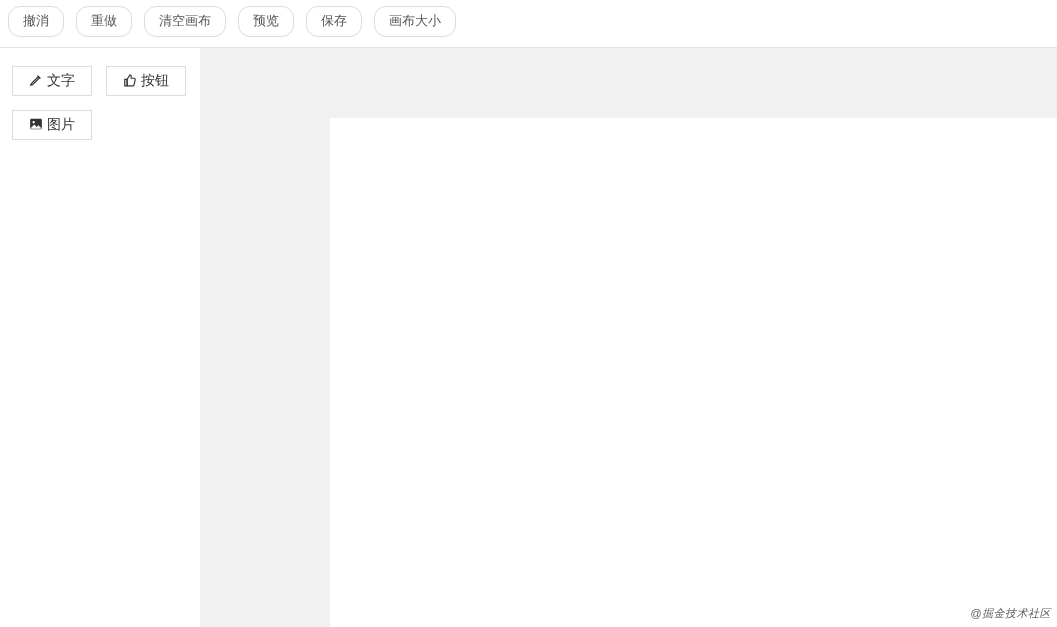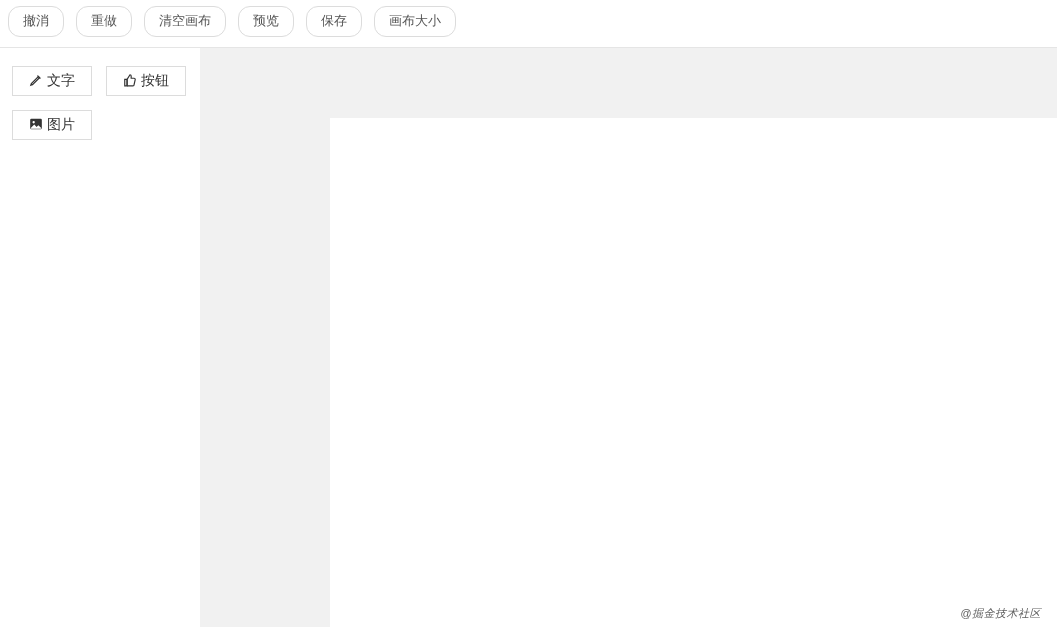--- a/index.html
+++ b/index.html
@@ -102,21 +102,21 @@
       position: absolute;
       background: #fff;
       top: 70px;
       left: 130px;
       width: 1200px;
       height: 740px;
     }
 
     .watermark {
       position: absolute;
-      right: 16px;
+      right: 6px;
       bottom: 6px;
       font-size: 11px;
       color: #444;
       letter-spacing: 0.5px;
       font-style: italic;
       opacity: 0.85;
       pointer-events: none;
     }
   </style>
 </head>

